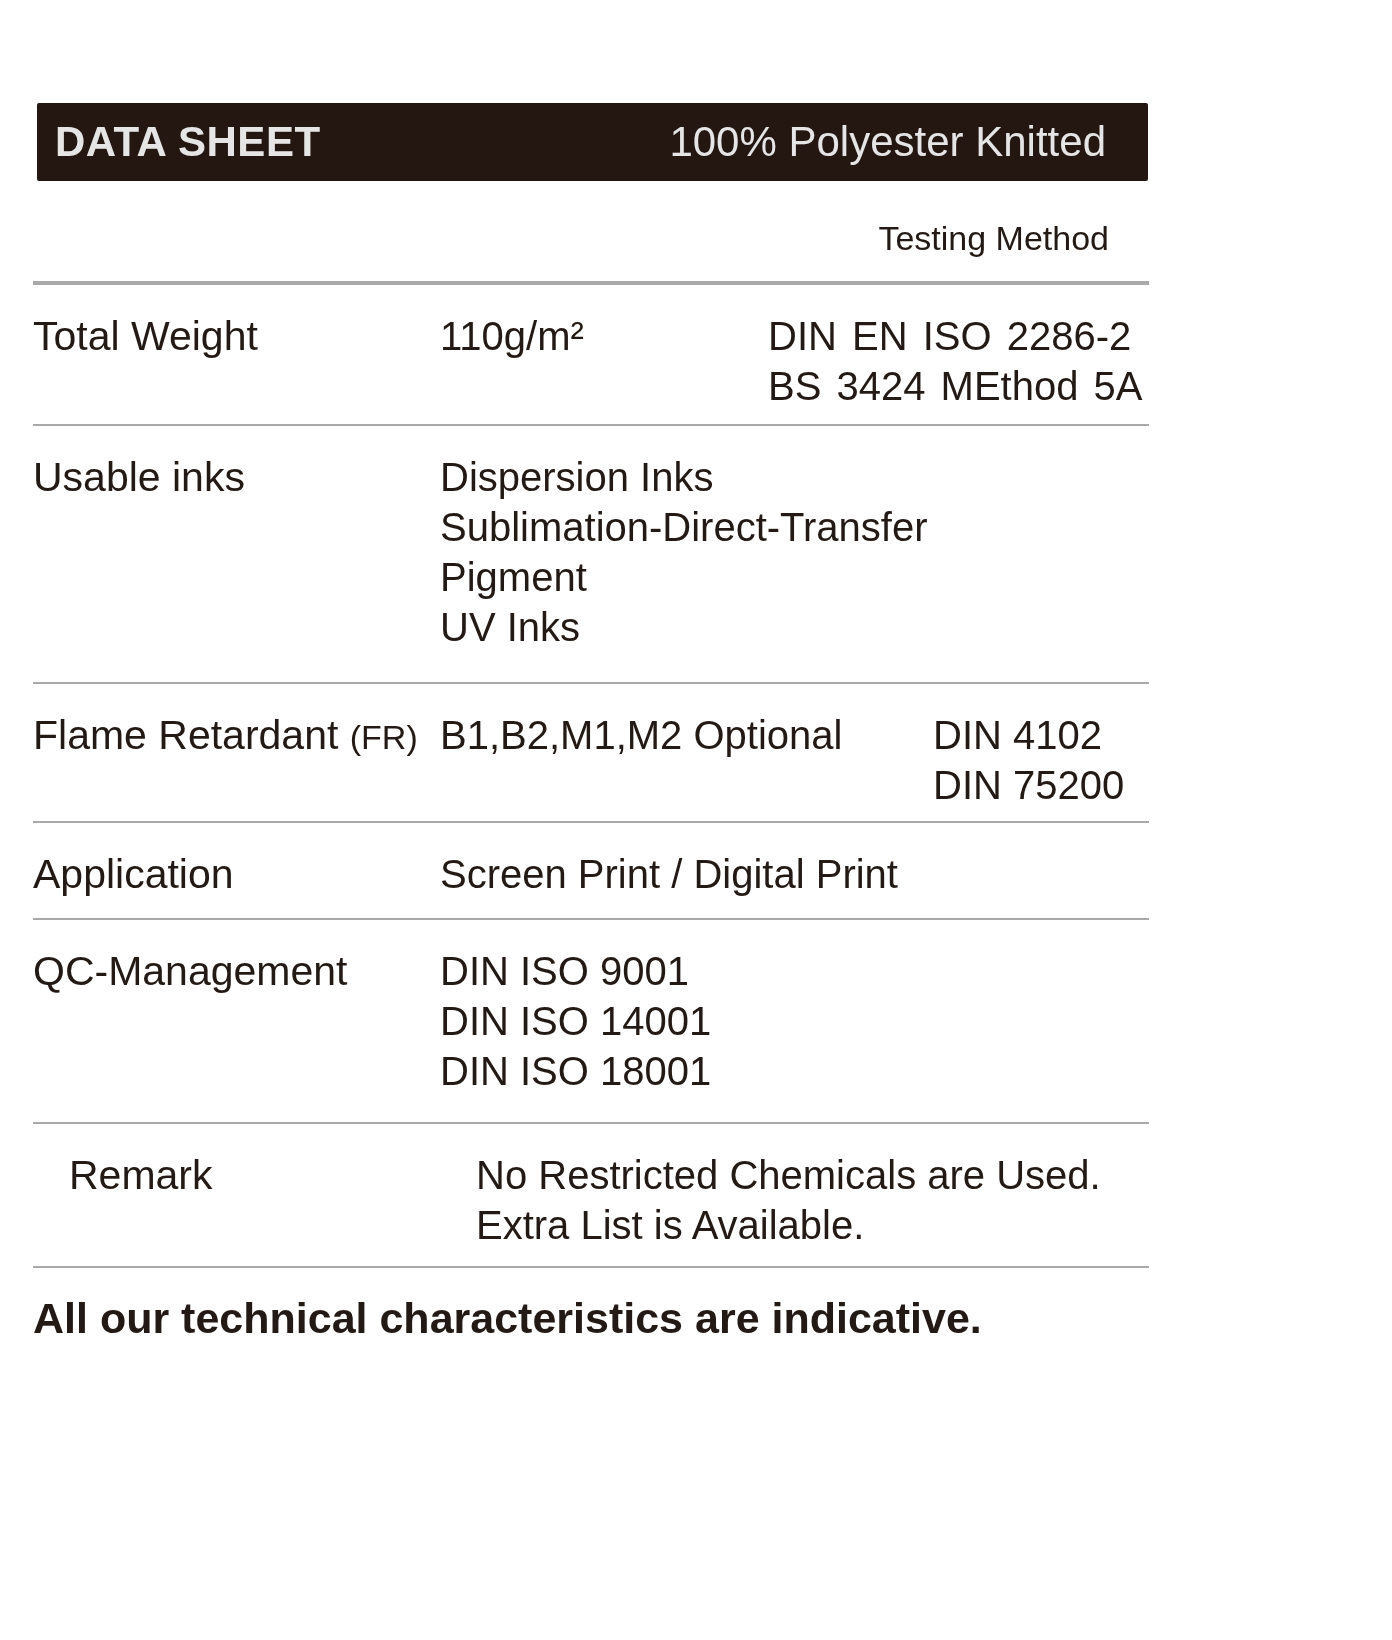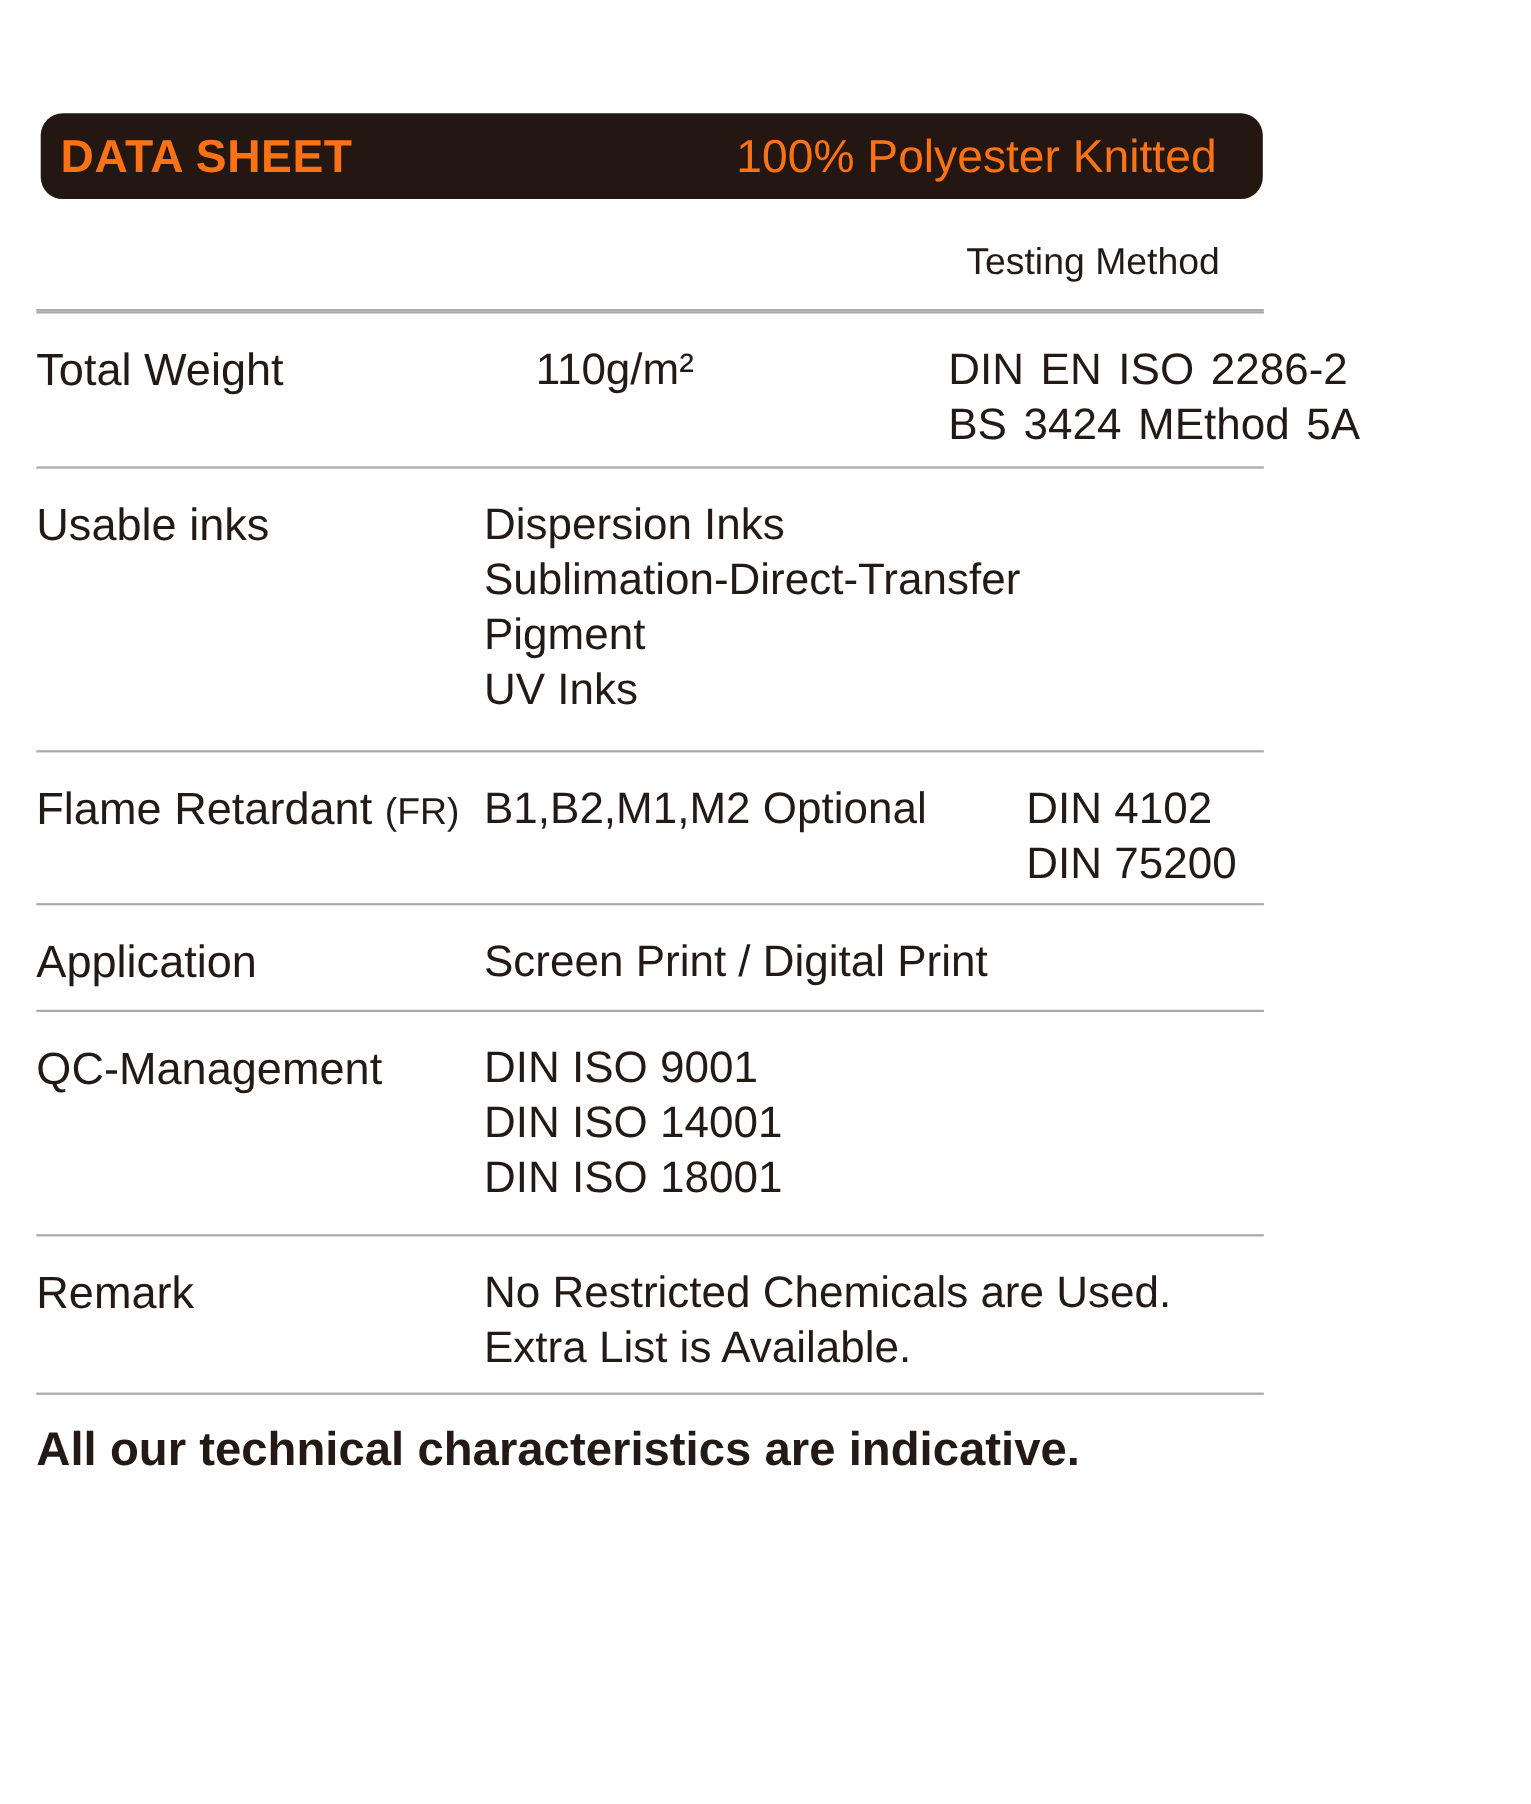--- a/index.html
+++ b/index.html
@@ -7,24 +7,24 @@
     width:1392px;height:1640px;background:#ffffff;
     font-family:"Liberation Sans", sans-serif;
     color:#241a15;
     -webkit-font-smoothing:antialiased;
   }
   .page{position:relative;width:1392px;height:1640px;overflow:hidden;}
 
   
   .bar{
     position:absolute;left:37px;top:103px;width:1111px;height:78px;
-    background:#241712;border-radius:20px;
+    background:#241712;border-radius:2px;
     display:flex;justify-content:space-between;align-items:center;
     box-sizing:border-box;padding:0 42px 0 18px;
-    color:#f97316;font-size:42px;line-height:78px;
+    color:#e5e5e5;font-size:42px;line-height:78px;
   }
   .bar .title{font-weight:bold;letter-spacing:.5px;}
   .bar .product{font-weight:400;}
 
   
   .content{position:absolute;left:33px;top:0;width:1116px;}
   .testing-method{
     margin-top:214px;margin-bottom:19px;height:48px;line-height:48px;
     text-align:right;padding-right:40px;font-size:34px;font-weight:400;
   }
@@ -36,26 +36,26 @@
   .row.cols-fr{grid-template-columns:407px 493px 1fr;}
   .row .cell{font-size:40px;line-height:50px;}
   .row .label{font-size:41px;}
   .label-block{display:inline-block;}
   .align-r{text-align:right;}
   .fr-suffix{font-size:34px;}
   .methods{white-space:nowrap;}
   .methods.wide{word-spacing:4px;}
 
   .row-width{padding:26px 0 24px 0;}
-  .row-weight{padding:26px 0 13px 0;gap:47px;}
+  .row-weight{padding:26px 0 13px 0;}
   .row-inks{padding:26px 0 30px 0;}
   .row-fr{padding:26px 0 11px 0;}
   .row-app{padding:26px 0 19px 0;}
   .row-qc{padding:26px 0 26px 0;}
-  .row-remark{padding:26px 0 16px 0;}
+  .row-remark{padding:26px 0 16px 0;margin-left:36px;}
 
   .footer{margin-top:24px;font-size:43px;line-height:52px;font-weight:700;}
 </style>
 </head>
 <body>
 
 <div class="page">
 
   <div class="bar">
     <span class="title">DATA SHEET</span>

